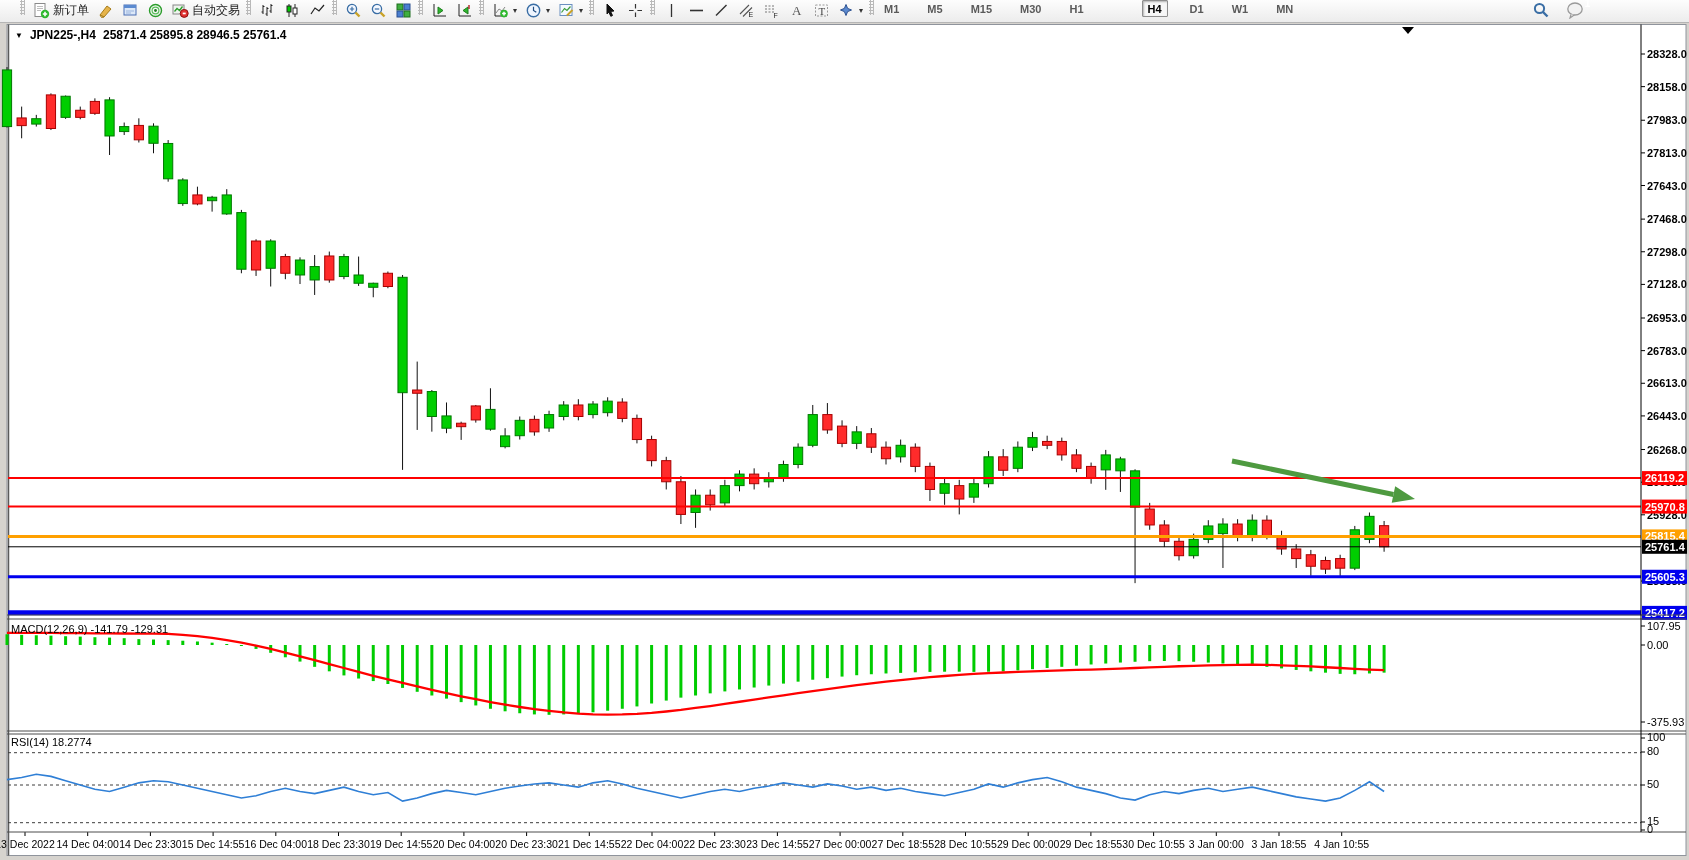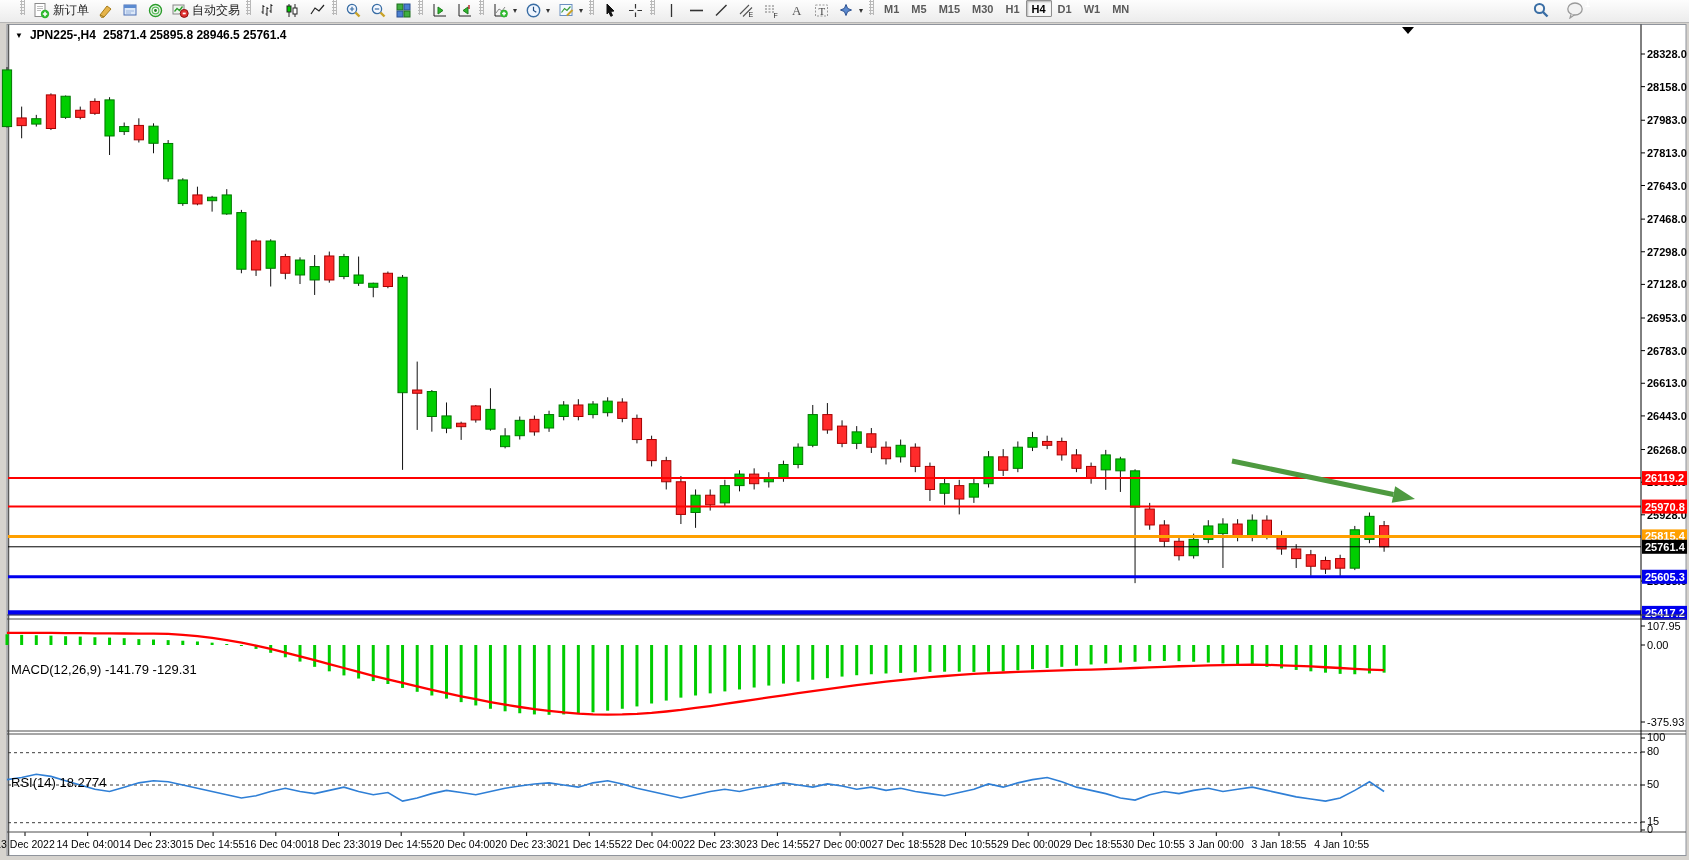--- a/index.html
+++ b/index.html
@@ -4,29 +4,29 @@
 <style>
   html,body{margin:0;padding:0;}
   body{width:1689px;height:860px;background:#d6d3ce;font-family:"Liberation Sans","DejaVu Sans",sans-serif;overflow:hidden;position:relative;}
   
   #toolbar{position:absolute;top:0;left:0;width:1689px;height:23px;background:linear-gradient(#fdfdfd,#ececec);border-bottom:1px solid #b5b5b5;display:flex;align-items:flex-start;padding-left:18px;box-sizing:border-box;}
   .tbtn{height:20px;border:1px solid transparent;background:transparent;display:flex;align-items:center;gap:3px;padding:0 3px;font-size:12px;color:#222;font-family:inherit;}
   .tbtn svg{display:block;}
   .grip{width:5px;height:15px;margin:0 4px 0 2px;background-image:radial-gradient(circle,#b9b9b9 1px,transparent 1.2px);background-size:3px 3px;}
   .caret{font-size:8px;color:#333;margin-left:1px;}
   .tf{font-size:11px;font-weight:bold;color:#5a5a5a;padding:0 5px;height:17px;line-height:17px;border:1px solid transparent;background:transparent;font-family:inherit;}
-  .tf.active{background:#f7f7f7;border:1px solid #8e8e8e;color:#000;box-shadow:inset 1px 1px 2px rgba(0,0,0,.28);border-radius:1px;}
+  .tf.active{background:#f7f7f7;border:1px solid #8e8e8e;color:#000;box-shadow:inset 1px 1px 2px rgba(0,0,0,.28);border-radius:1px;margin-left:36px;}
   #tb-right{margin-left:auto;margin-right:100px;display:flex;align-items:center;gap:8px;position:relative;}
   #chat-badge{position:absolute;top:-4px;right:-7px;background:#e5322;color:#fff;font-size:10px;font-weight:bold;border-radius:8px;min-width:13px;height:13px;line-height:13px;text-align:center;padding:0 1px;}
   
   #chart-area{position:absolute;top:24px;left:0;width:1689px;height:836px;}
   #csvg{position:absolute;top:0;left:0;}
   .quote{position:absolute;left:15px;top:4px;font-size:12px;font-weight:bold;color:#000;display:flex;align-items:center;gap:7px;z-index:5;}
   .quote .tri{font-size:8px;font-weight:normal;}
-  .indlabel{position:absolute;left:11px;font-size:13px;color:#000;z-index:5;white-space:nowrap;margin-top:39px;}
+  .indlabel{position:absolute;left:11px;font-size:11px;color:#000;z-index:5;white-space:nowrap;}
   #macd-label{top:599px;}
   #rsi-label{top:712px;}
 </style>
 </head>
 <body>
 
 <div id="toolbar">
   <div class="grip"></div>
 
   <button class="tbtn">
@@ -256,21 +256,21 @@
   <button class="tbtn">
     <span>
         <svg width="17" height="17">
           <path d="M8 2.5 L9.6 6.4 L13.5 8 L9.6 9.6 L8 13.5 L6.4 9.6 L2.5 8 L6.4 6.4 Z" fill="#5b8ad0" stroke="#2a4f90"></path>
         </svg>
       </span>
     <span class="caret">▾</span>
   </button>
 
   <div class="grip"></div>
-  <div id="tf-group" style="display:flex;gap:0;">
+  <div id="tf-group" style="display:flex;gap:16px;">
       <button class="tf">M1</button>
       <button class="tf">M5</button>
       <button class="tf">M15</button>
       <button class="tf">M30</button>
       <button class="tf">H1</button>
       <button class="tf active">H4</button>
       <button class="tf">D1</button>
       <button class="tf">W1</button>
       <button class="tf">MN</button>
     </div>

